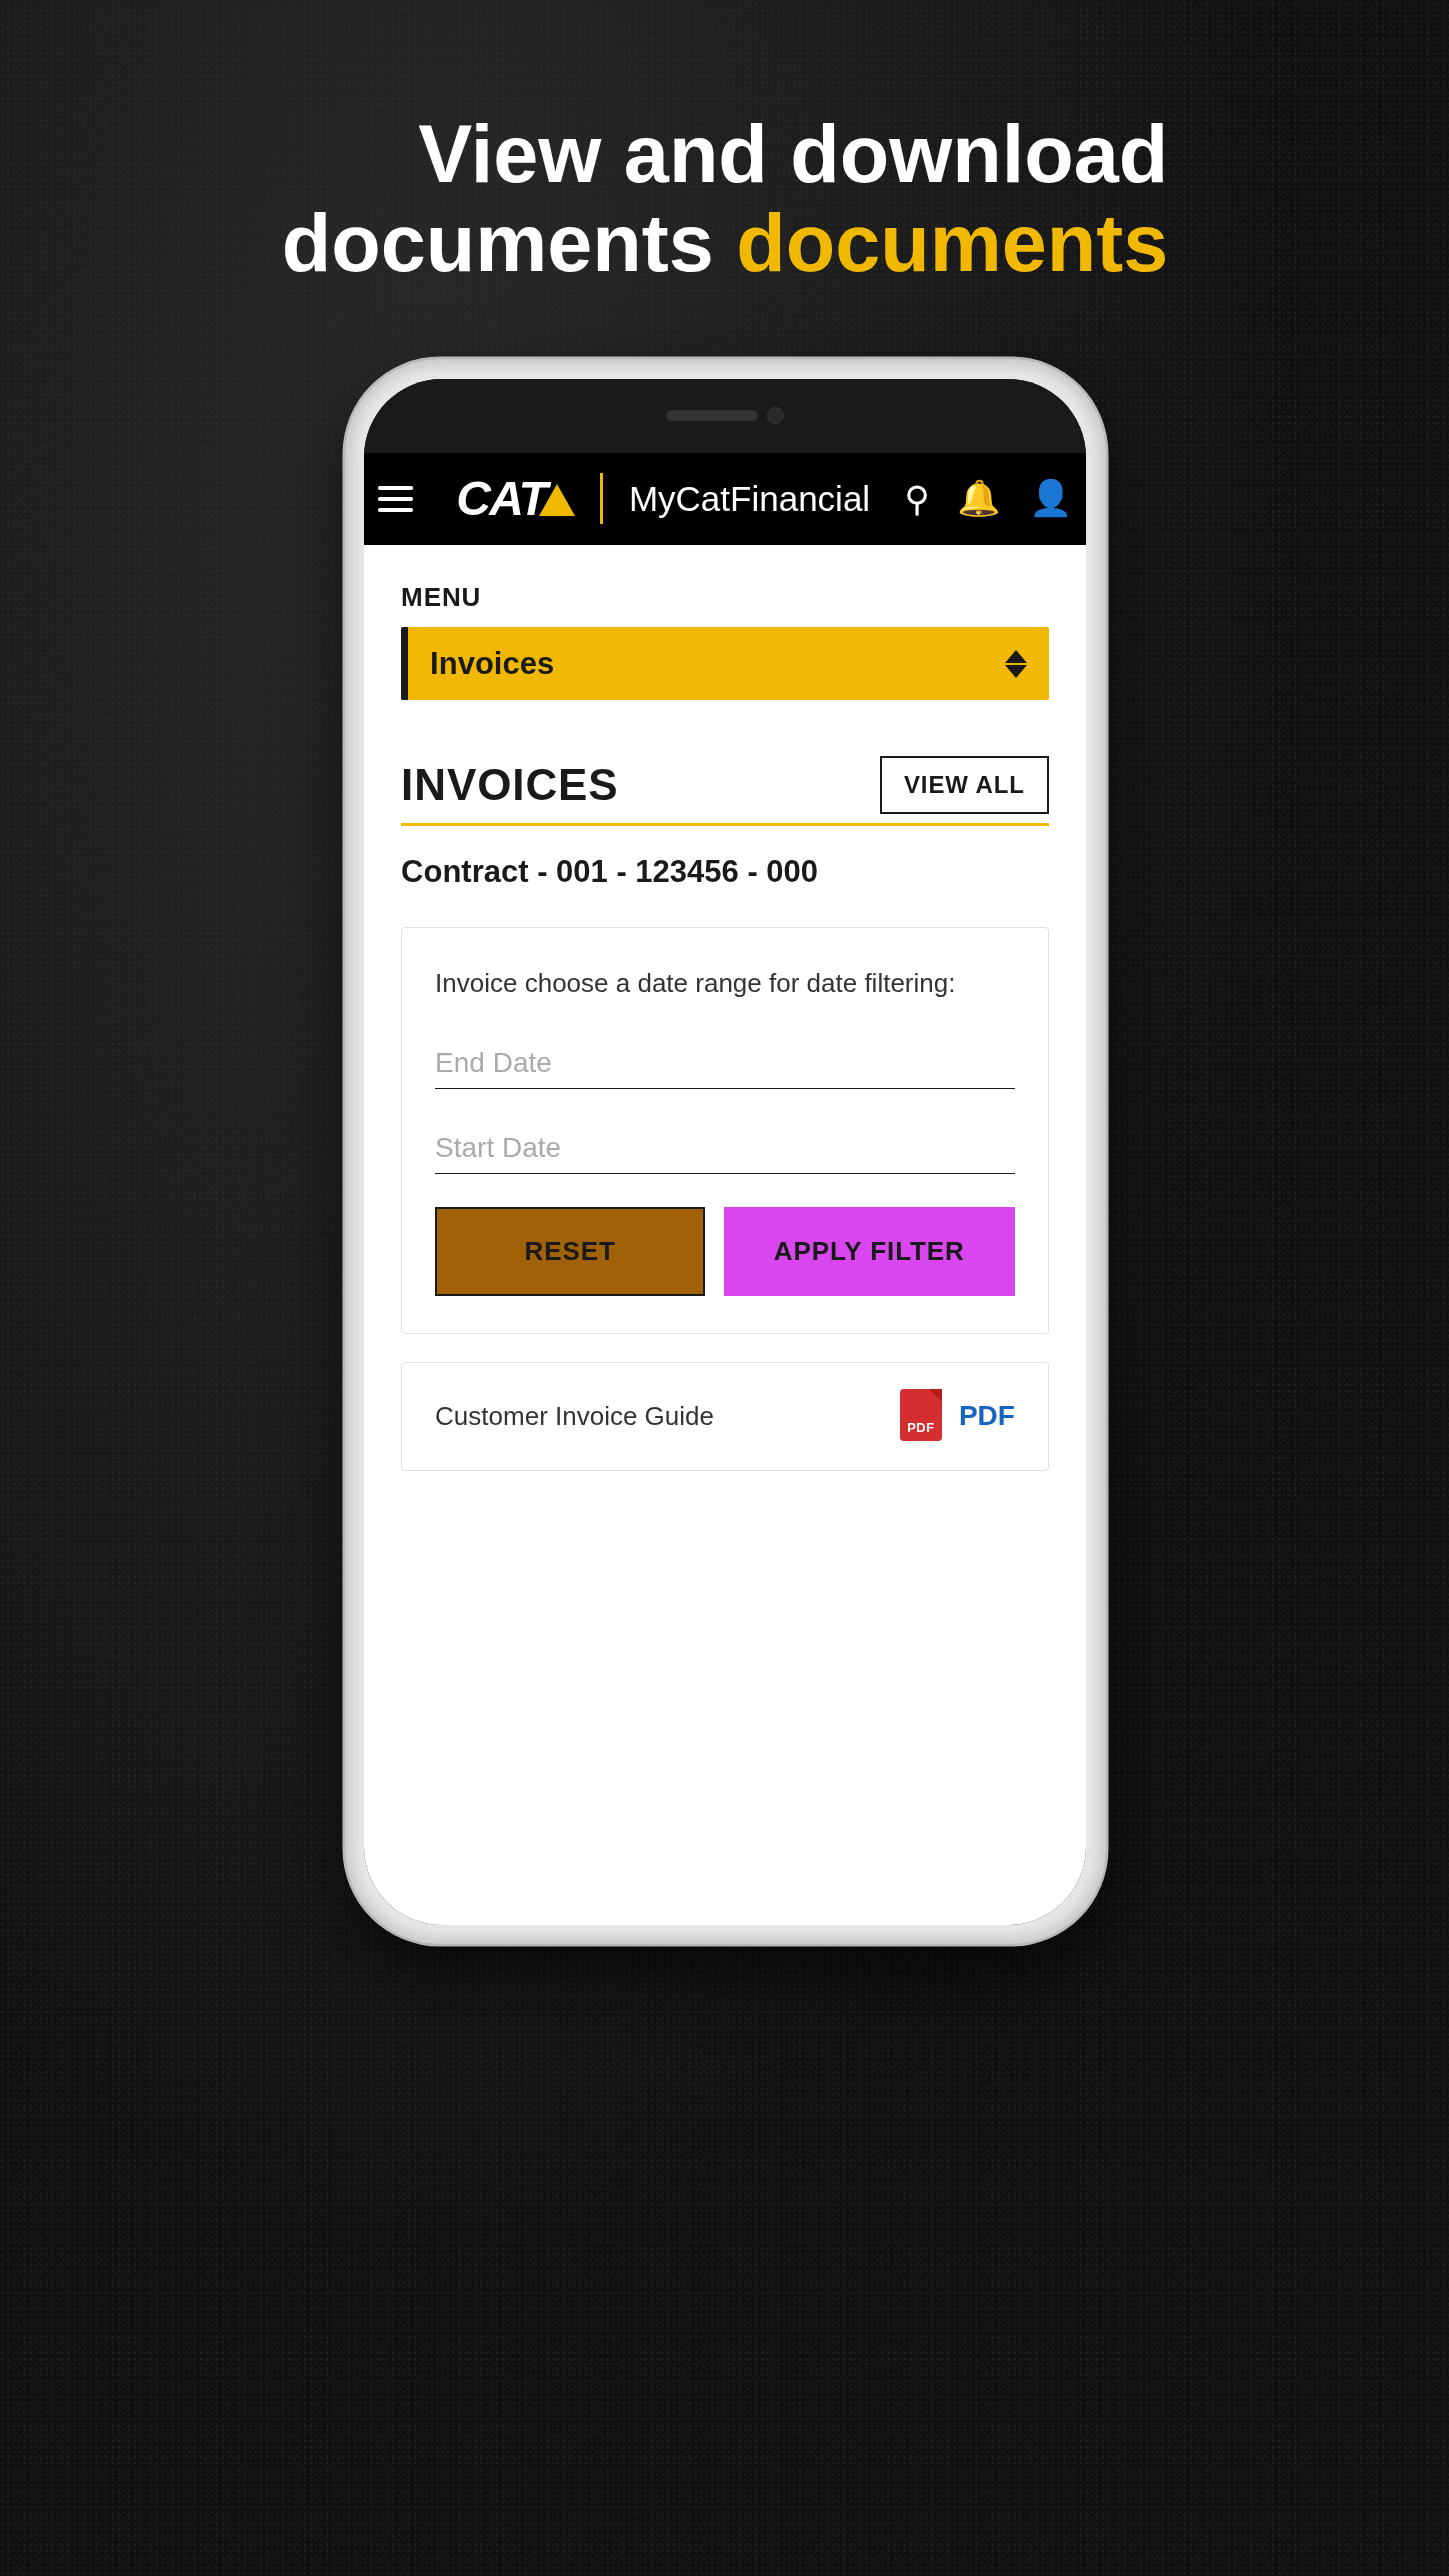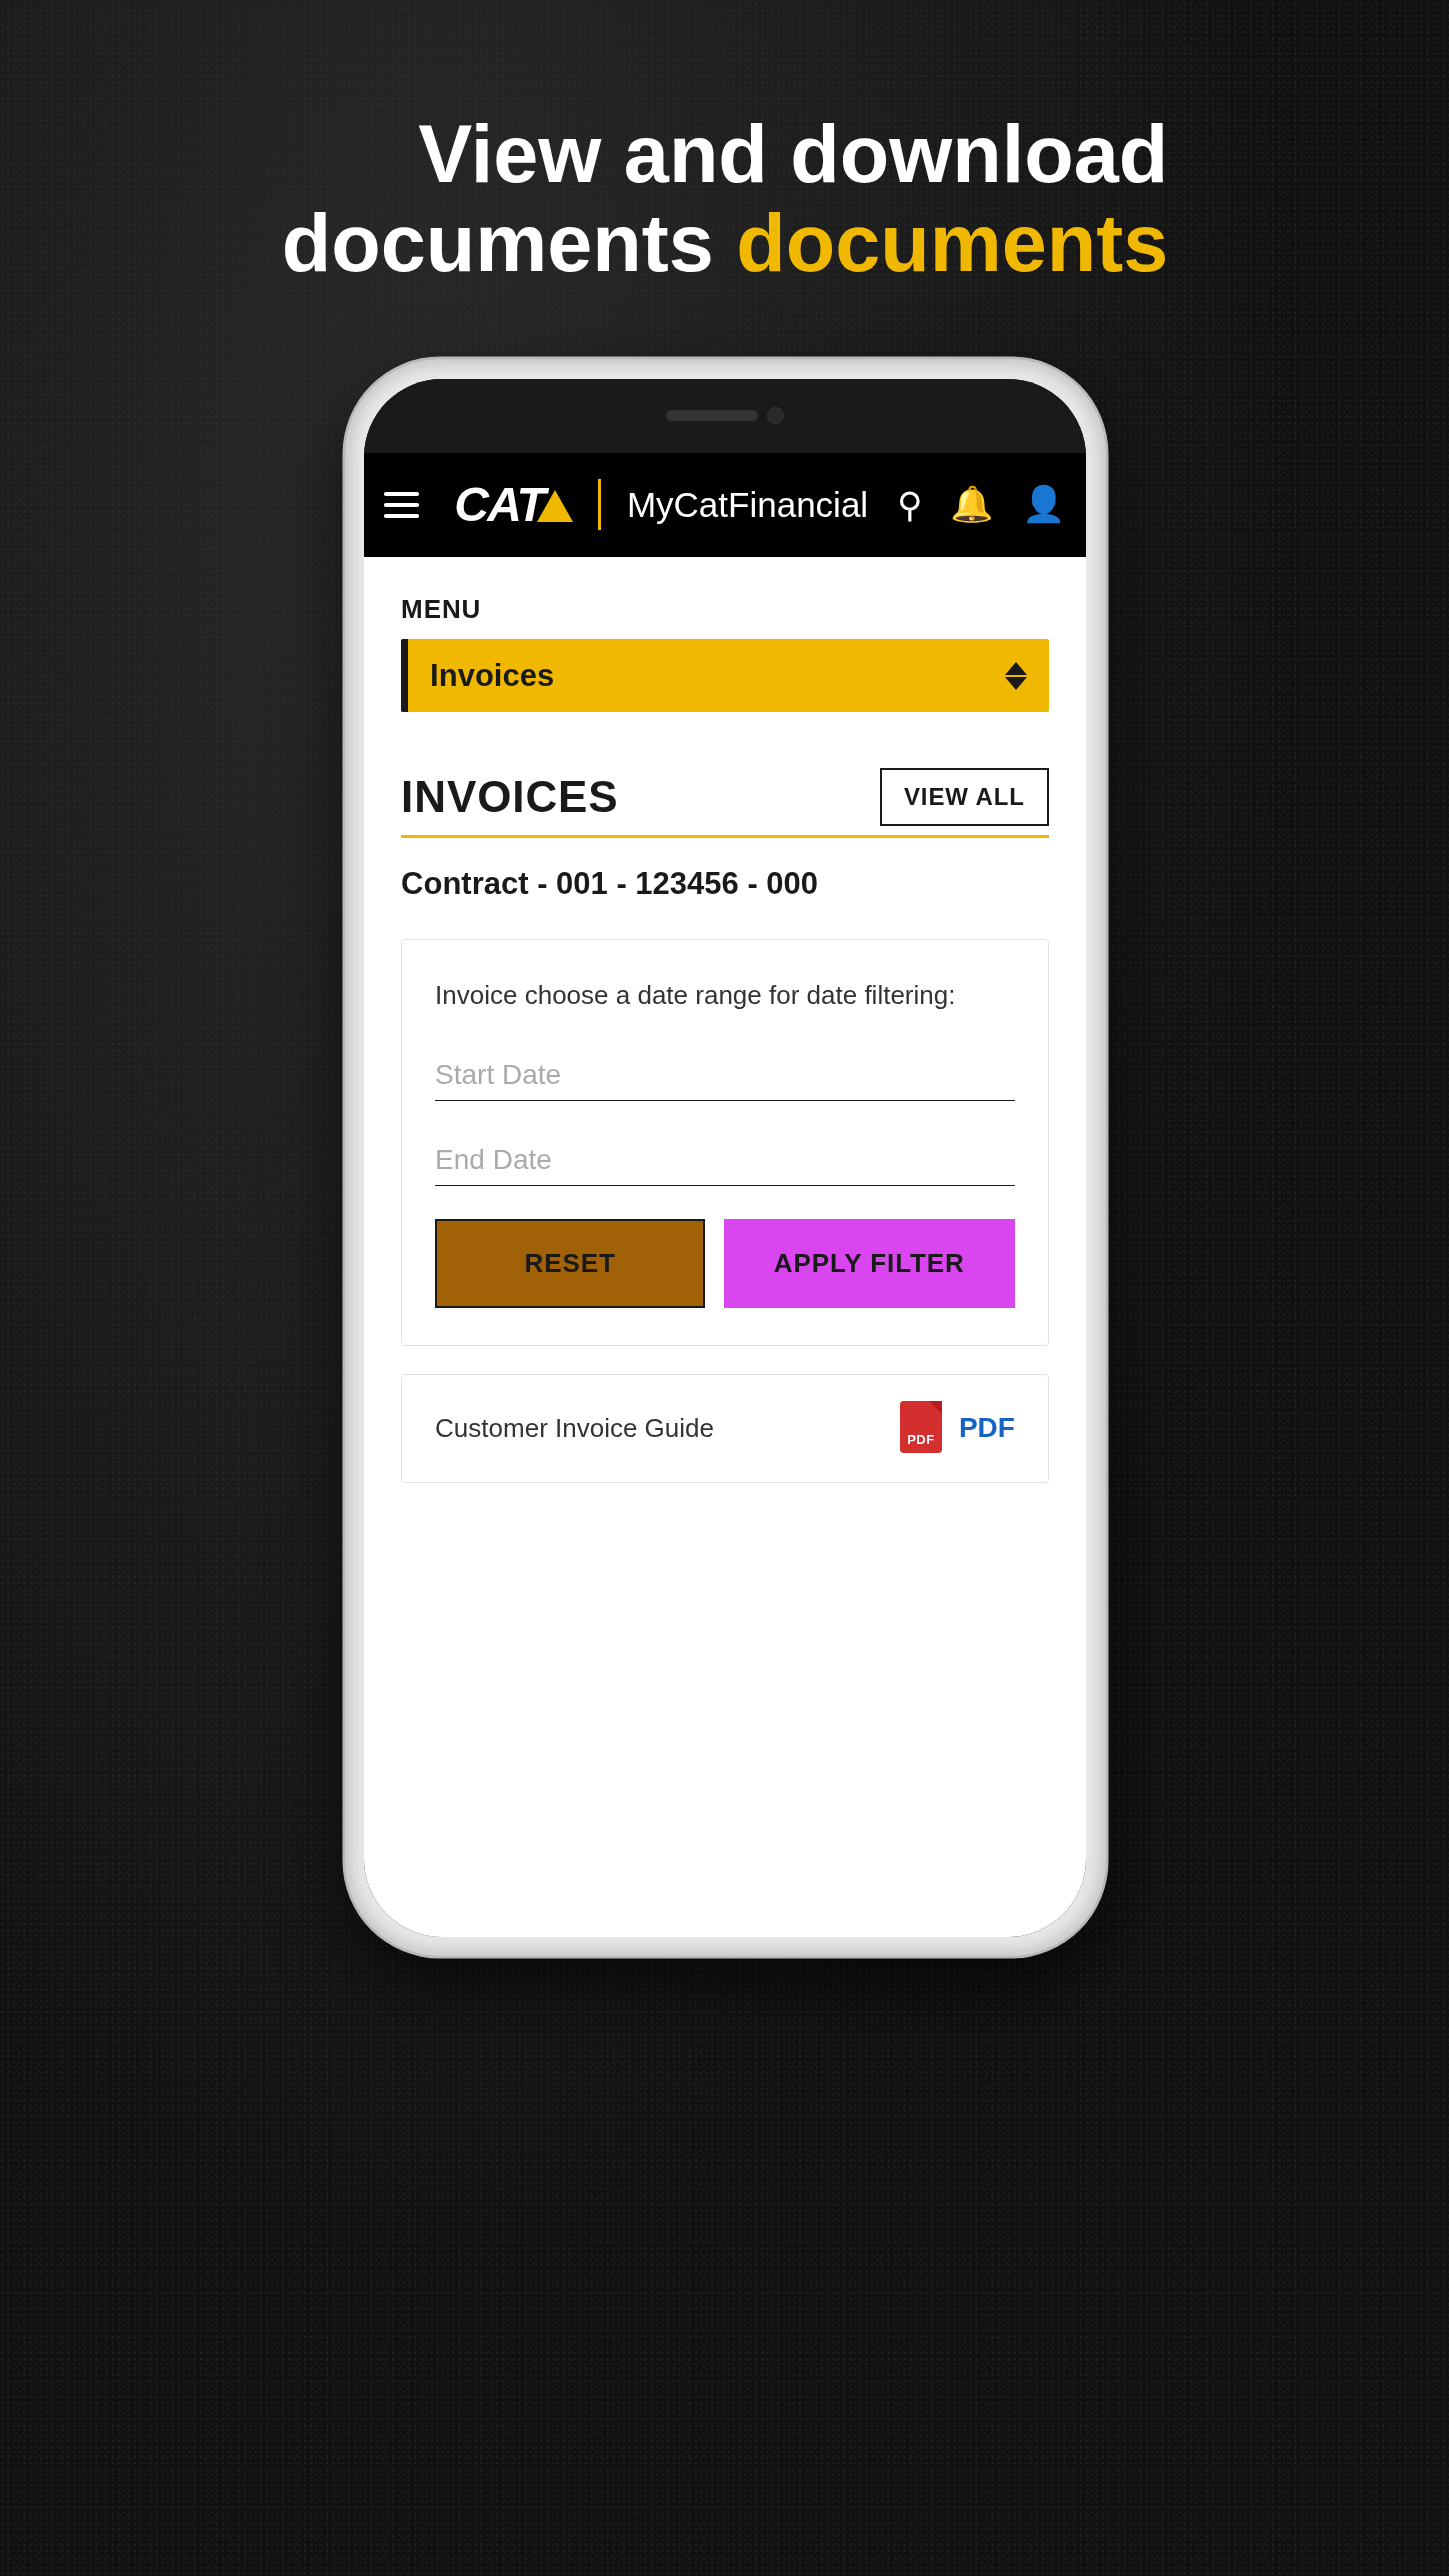--- a/index.html
+++ b/index.html
@@ -115,23 +115,23 @@
       background: #2a2a2a;
       border-radius: 50%;
       border: 1.8px solid #333;
     }
 
     
     .app-header {
       background: #000000;
       display: flex;
       align-items: center;
-      padding: 0 20px;
-      height: 104px;
-      gap: 26px;
+      padding: 0 14px;
+      height: 92px;
+      gap: 34px;
     }
 
     .hamburger-icon {
       display: flex;
       flex-direction: column;
       gap: 7.4px;
       cursor: pointer;
     }
 
     .hamburger-line {
@@ -491,25 +491,25 @@
           <span class="invoices-title">INVOICES</span>
           <button class="view-all-btn">VIEW ALL</button>
         </div>
         <div class="invoices-divider"></div>
         <div class="contract-label">Contract - 001 - 123456 - 000</div>
 
         <div class="filter-card">
           <p class="filter-description">Invoice choose a date range for date filtering:</p>
 
           <div class="date-input-group">
+            <input class="date-input" type="text" placeholder="End Date" style="">
+          </div>
+
+          <div class="date-input-group">
             <input class="date-input" type="text" placeholder="Start Date" style="">
-          </div>
-
-          <div class="date-input-group">
-            <input class="date-input" type="text" placeholder="End Date" style="">
           </div>
 
           <div class="filter-buttons">
             <button class="reset-btn">RESET</button>
             <button class="apply-btn">APPLY FILTER</button>
           </div>
         </div>
 
         <div class="invoice-guide-card">
           <span class="invoice-guide-text">Customer Invoice Guide</span>

